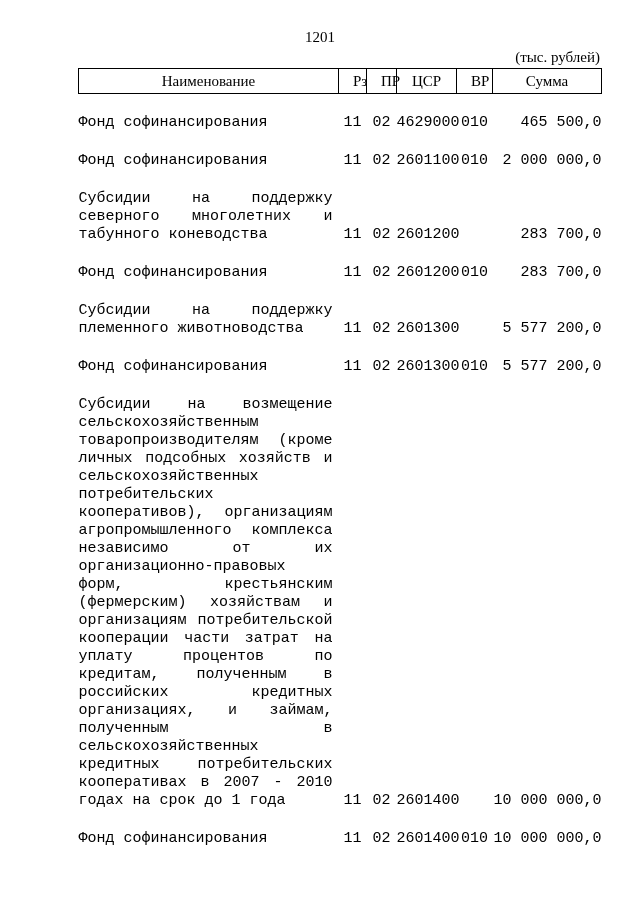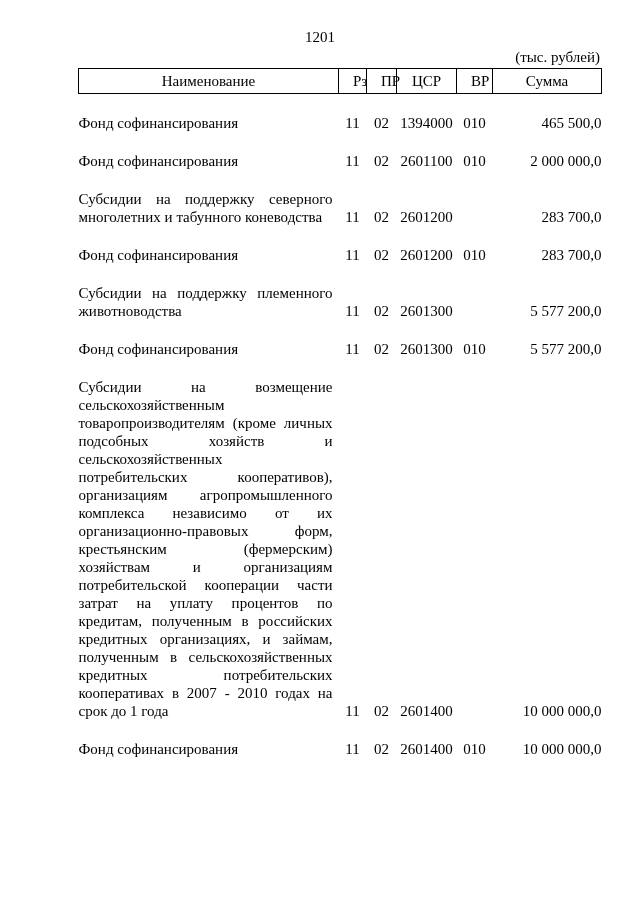--- a/index.html
+++ b/index.html
@@ -43,20 +43,21 @@
     font-size: 15px;
     line-height: 18px;
     padding: 3px 14px;
     text-align: center;
     vertical-align: middle;
   }
   table.budget tbody td {
     vertical-align: bottom;
     padding: 20px 0 0 0;
     line-height: 18px;
+    font-family: Liberation Mono, monospace;
   }
   td.col-name {
     text-align: justify;
     padding-right: 6px !important;
   }
   td.col-rz, td.col-pr, td.col-csr, td.col-vr {
     text-align: center;
     white-space: nowrap;
   }
   td.col-summa {
@@ -90,21 +91,21 @@
         <th>ЦСР</th>
         <th>ВР</th>
         <th>Сумма</th>
       </tr>
     </thead>
     <tbody>
         <tr class="data-row">
     <td class="col-name">Фонд софинансирования</td>
     <td class="col-rz">11</td>
     <td class="col-pr">02</td>
-    <td class="col-csr">1394000</td>
+    <td class="col-csr">4629000</td>
     <td class="col-vr">010</td>
     <td class="col-summa">465 500,0</td>
   </tr>
         <tr class="data-row">
     <td class="col-name">Фонд софинансирования</td>
     <td class="col-rz">11</td>
     <td class="col-pr">02</td>
     <td class="col-csr">2601100</td>
     <td class="col-vr">010</td>
     <td class="col-summa">2 000 000,0</td>

